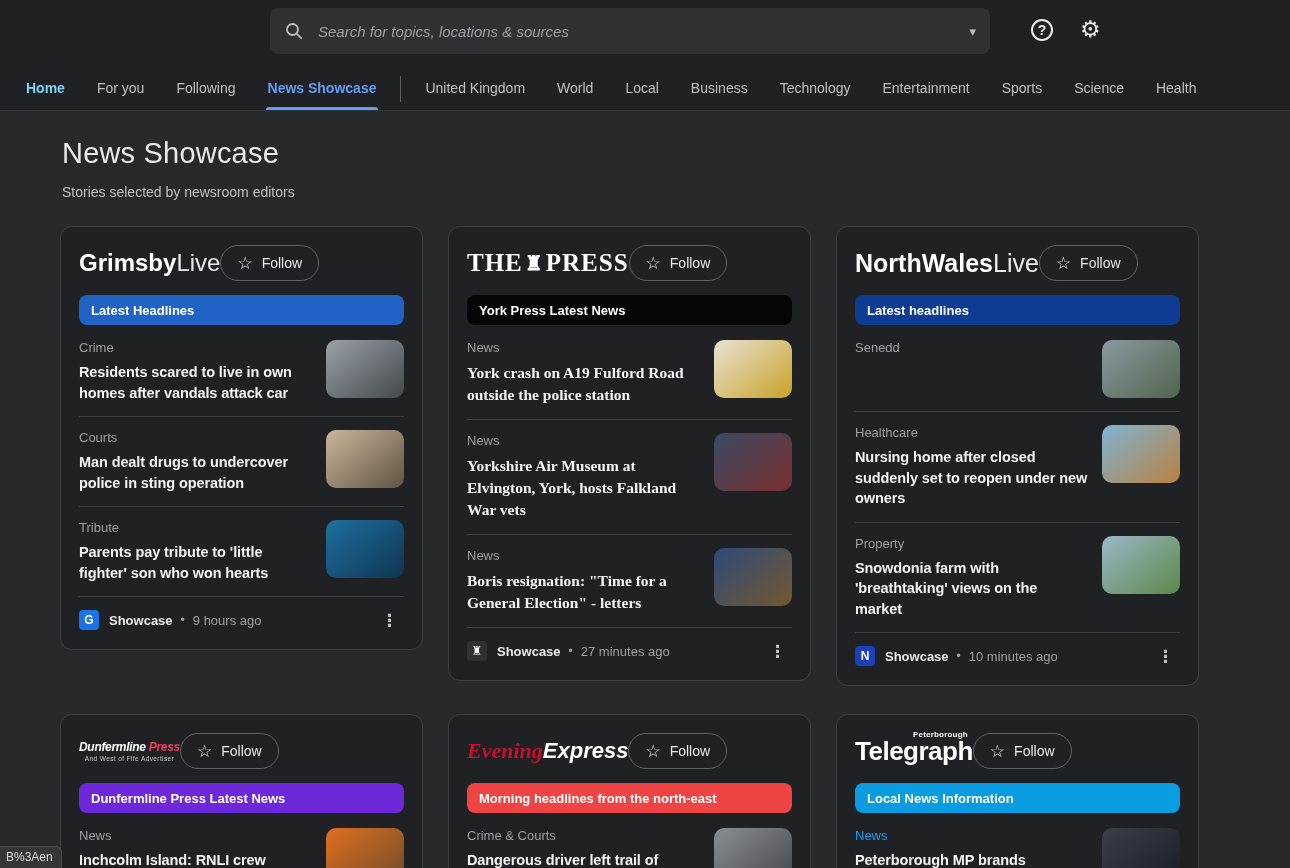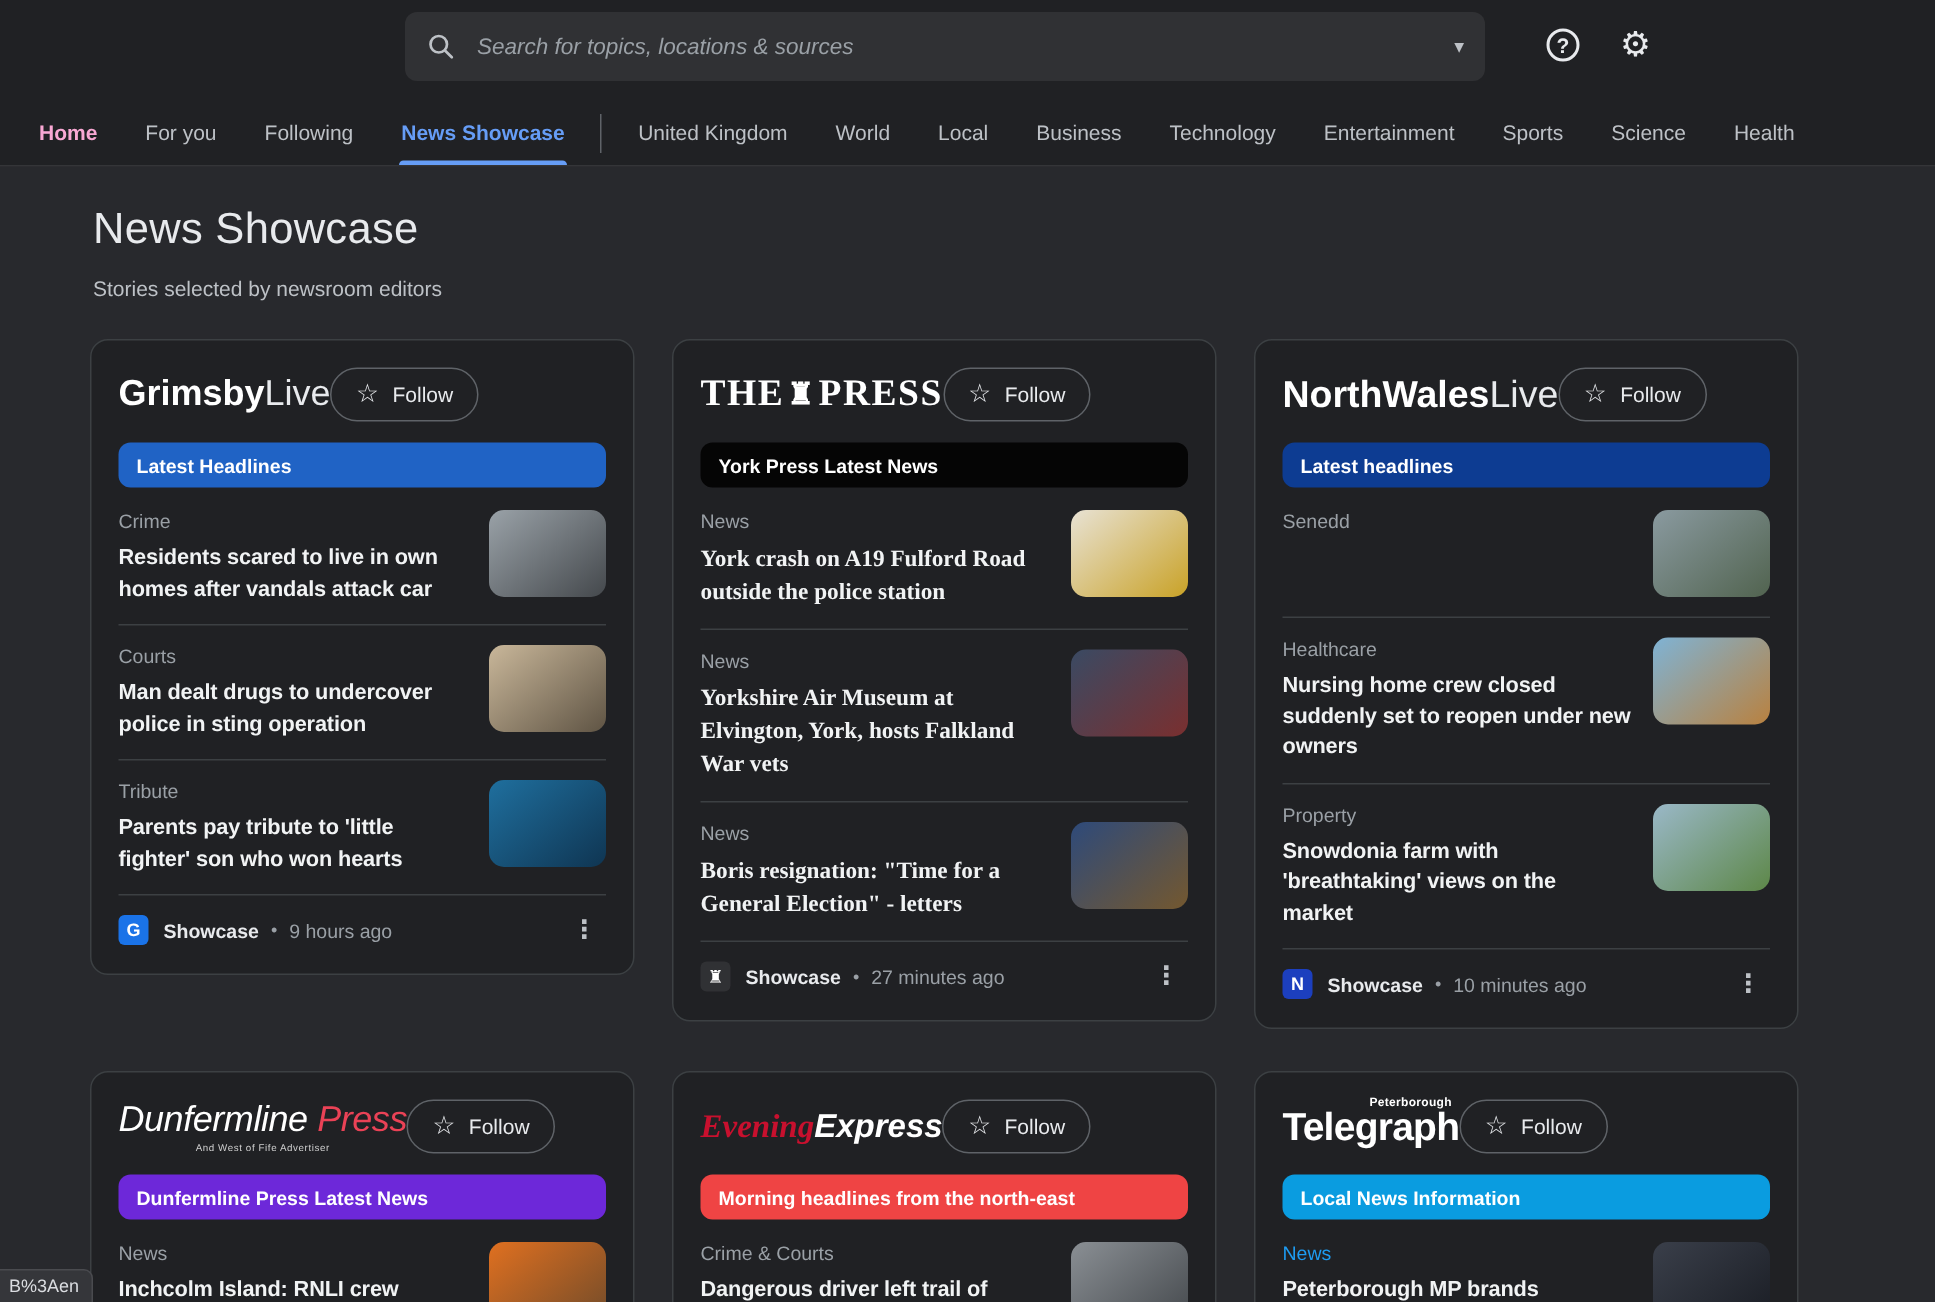--- a/index.html
+++ b/index.html
@@ -8,21 +8,21 @@
   .searchrow { display:flex; align-items:center; height:62px; position:relative; }
   .searchbox { position:absolute; left:270px; top:8px; width:720px; height:46px; background:#303134; border-radius:8px; display:flex; align-items:center; padding:0 14px; }
   .searchbox .mag { display:flex; align-items:center; margin-right:14px; }
   .searchbox input { flex:1; background:transparent; border:none; outline:none; color:#bdc1c6; font-size:15px; font-family:inherit;font-style:italic; }
   .searchbox input::placeholder { color:#9aa0a6; }
   .caret { color:#bdc1c6; font-size:13px; margin-left:8px; cursor:pointer; }
   .help { position:absolute; left:1031px; top:19px; width:22px; height:22px; border:2px solid #e8eaed; border-radius:50%; color:#e8eaed; font-size:14px; font-weight:bold; display:flex; align-items:center; justify-content:center; cursor:pointer; }
   .gear { position:absolute; left:1080px; top:16px; color:#e8eaed; font-size:23px; cursor:pointer; }
   .nav { display:flex; align-items:flex-end; height:48px; padding:0 10px; }
   .tab { color:#bdc1c6; font-size:14px; font-weight:500; padding:0 16px 14px 16px; cursor:pointer; white-space:nowrap; position:relative; }
-  .tab.first { color:#f9a8d4; font-weight:700; }
+  .tab.first { color:#7dd3fc; font-weight:700; }
   .tab.active { color:#669df6; font-weight:700; }
   .tab.active::after { content:""; position:absolute; left:14px; right:14px; bottom:0; height:3px; background:#669df6; border-radius:3px 3px 0 0; }
   .navdiv { width:1px; height:26px; background:#5f6368; margin:0 8px 8px 8px; }
   .pagehead { margin:26px 0 0 62px; }
   .pagetitle { color:#e8eaed; font-size:29px; font-weight:500; letter-spacing:.2px; }
   .pagesub { color:#bdc1c6; font-size:14px; margin-top:14px; }
   .grid { display:grid; grid-template-columns:363px 363px 363px; column-gap:25px; row-gap:28px; margin:26px 0 0 60px; align-items:start; }
   .card { background:#202124; border:1px solid #3c4043; border-radius:12px; padding:16px 18px 8px 18px; }
   .card-head { display:flex; align-items:center; justify-content:flex-start; height:40px; margin-bottom:12px; }
   .follow { display:flex; align-items:center; gap:9px; border:1px solid #5f6368; border-radius:18px; height:36px; padding:0 16px; color:#e8eaed; font-size:14px; cursor:pointer; background:transparent; font-family:inherit; }
@@ -40,21 +40,21 @@
   .src { color:#e8eaed; font-size:13px; font-weight:700; }
   .dotsep { color:#9aa0a6; font-size:12px; margin:0 8px; }
   .time { color:#9aa0a6; font-size:13px; }
   .more { margin-left:auto; color:#bdc1c6; font-size:17px; font-weight:bold; cursor:pointer; padding:0 6px; }
   
   .logo { color:#fff; white-space:nowrap; }
   .logo-grimsby { font-size:24px; } .logo-grimsby .b { font-weight:800; } .logo-grimsby .l { font-weight:300; color:#e8eaed; }
   .logo-york { font-family:"Liberation Serif","DejaVu Serif",serif; font-size:25px; font-weight:700; letter-spacing:1px; display:flex; align-items:center; gap:2px; }
   .logo-york .emblem { font-size:20px; line-height:1; }
   .logo-nwl { font-size:25px; } .logo-nwl .b { font-weight:800; } .logo-nwl .l { font-weight:300; color:#e8eaed; }
-  .logo-dunf { text-align:center; } .logo-dunf .row1 { font-size:24px; font-weight:400; font-style:italic; letter-spacing:-.3px; }
+  .logo-dunf { text-align:center; } .logo-dunf .row1 { font-size:12px; font-weight:700; font-style:italic; letter-spacing:-.3px; }
   .logo-dunf .tagline { font-size:6.5px; color:#cfcfcf; margin-top:1px; letter-spacing:.4px; }
   .logo-ee { font-size:22px; font-style:italic; } .logo-ee .ev { font-family:"Liberation Serif","DejaVu Serif",serif; font-weight:700; } .logo-ee .ex { font-weight:800; }
   .logo-tel { position:relative; font-size:26px; font-weight:800; letter-spacing:-.5px; }
   .logo-tel .small { position:absolute; top:-6px; left:58px; font-size:8px; font-weight:700; letter-spacing:.2px; }
   .status-bubble { position:fixed; left:0; bottom:0; background:#35363a; border:1px solid #4a4b4f; border-left:none; border-bottom:none; border-radius:0 6px 0 0; color:#dadce0; font-size:12px; padding:3px 8px 4px 6px; }
 </style>
 </head>
 <body>
 
 <div class="topbar">
@@ -190,21 +190,21 @@
     <div class="banner" style="background: rgb(13, 60, 146);">Latest headlines</div>
     <div class="item">
       <div class="item-text">
           <div class="cat">Senedd</div>
         </div>
       <div class="thumb" style="background: linear-gradient(140deg, rgb(138, 154, 160), rgb(81, 99, 79));"></div>
     </div>
     <div class="item">
       <div class="item-text">
           <div class="cat">Healthcare</div>
-          <div class="headline">Nursing home crew closed suddenly set to reopen under new owners</div>
+          <div class="headline">Nursing home after closed suddenly set to reopen under new owners</div>
         </div>
       <div class="thumb" style="background: linear-gradient(140deg, rgb(127, 179, 213), rgb(185, 129, 63));"></div>
     </div>
     <div class="item">
       <div class="item-text">
           <div class="cat">Property</div>
           <div class="headline">Snowdonia farm with 'breathtaking' views on the market</div>
         </div>
       <div class="thumb" style="background: linear-gradient(140deg, rgb(154, 184, 200), rgb(93, 135, 72));"></div>
     </div>

